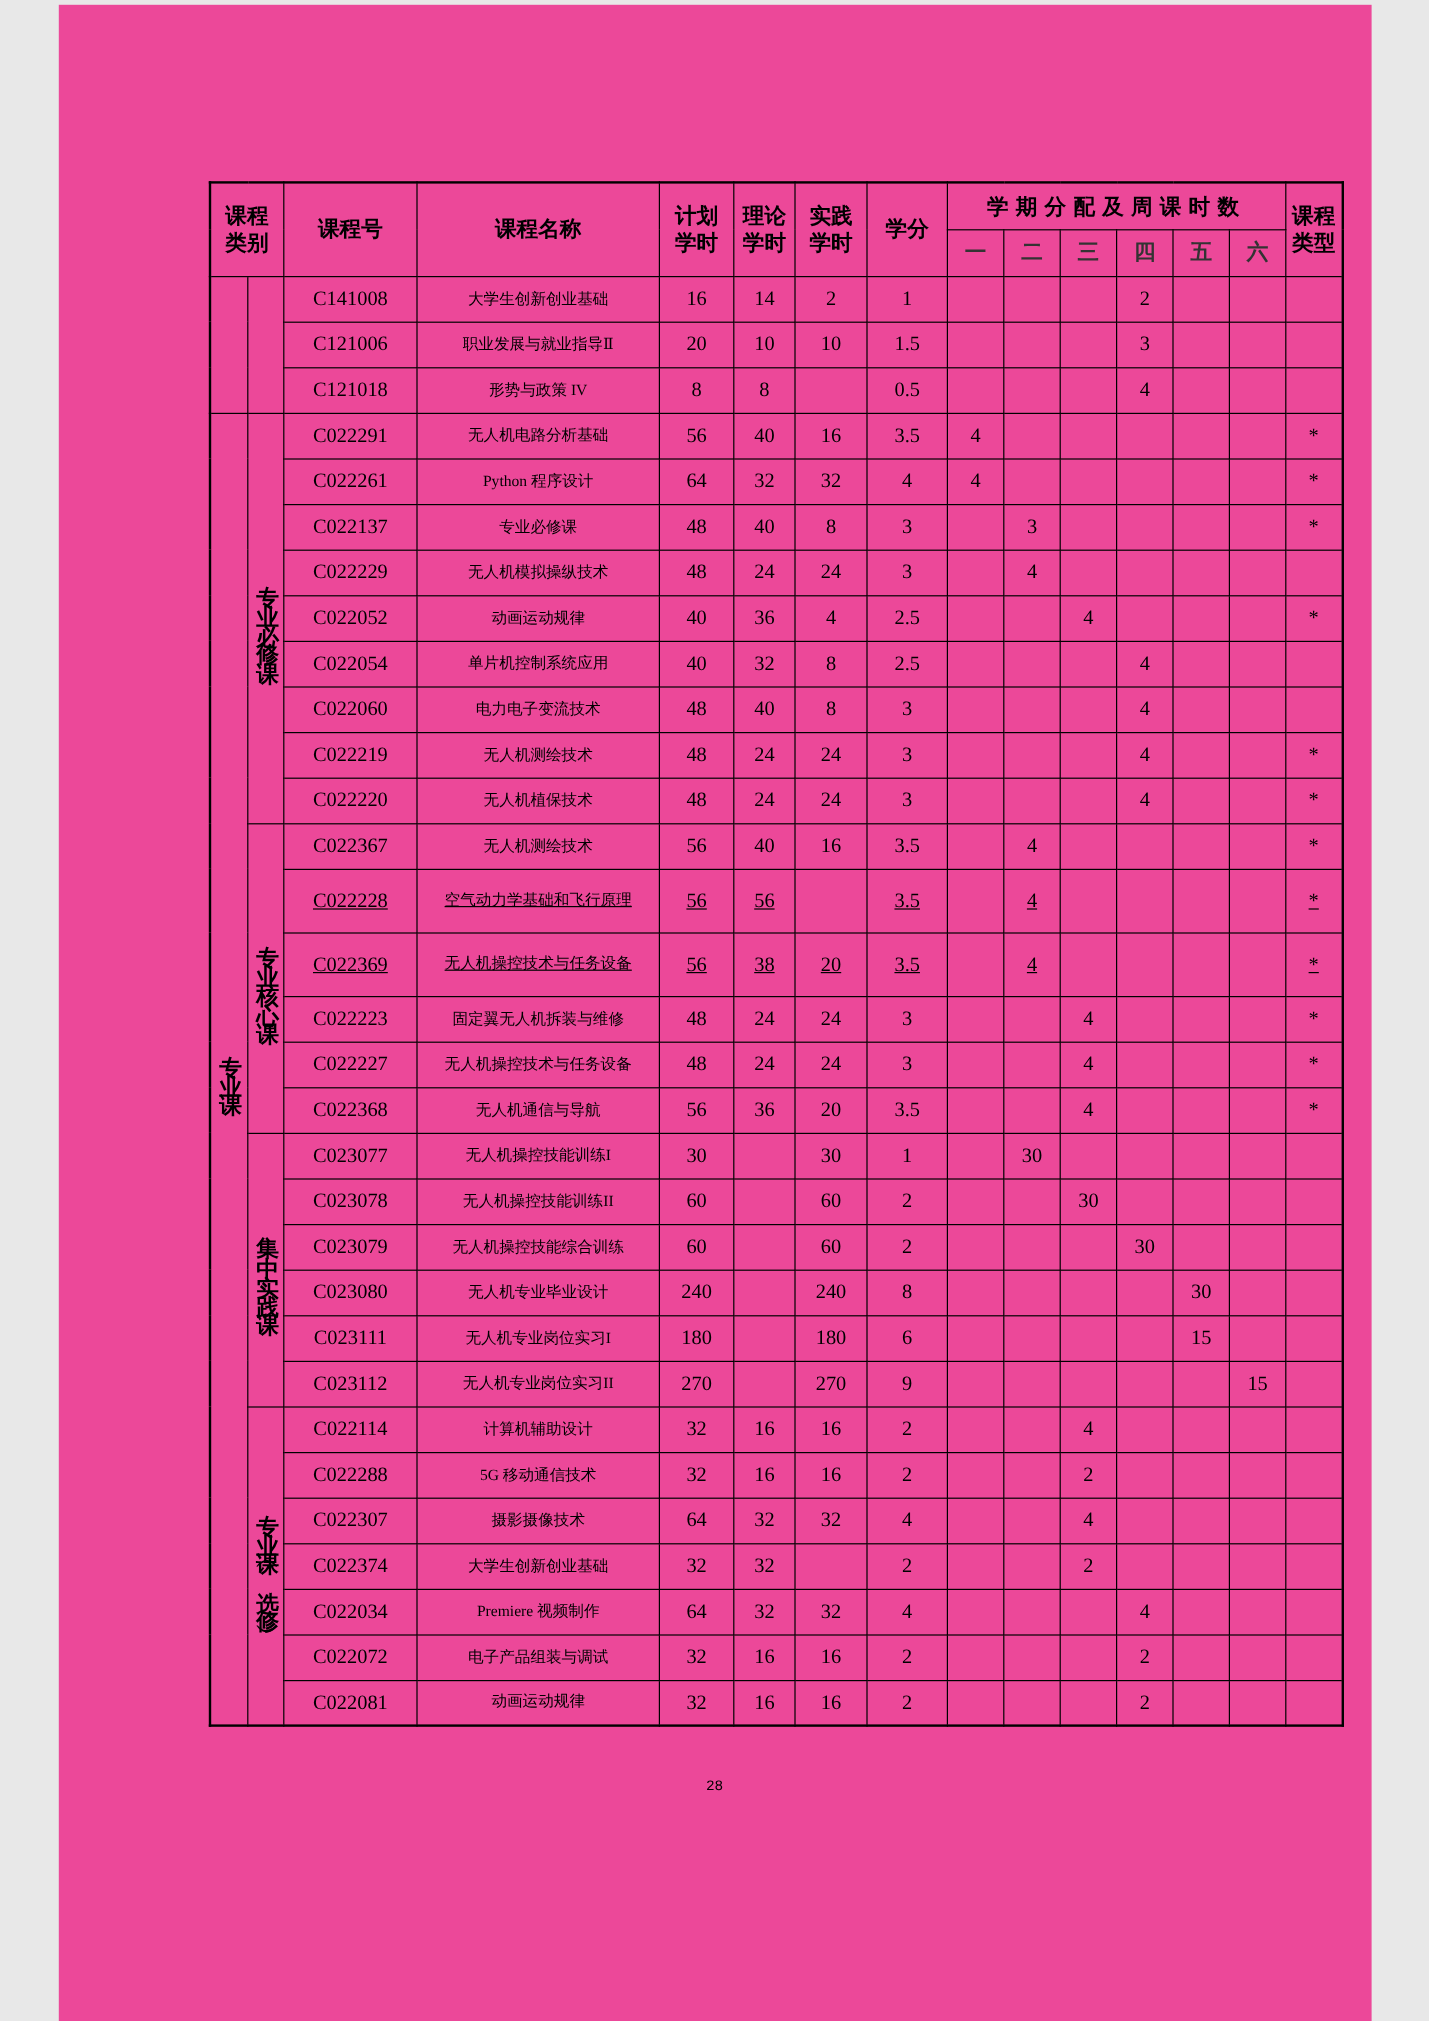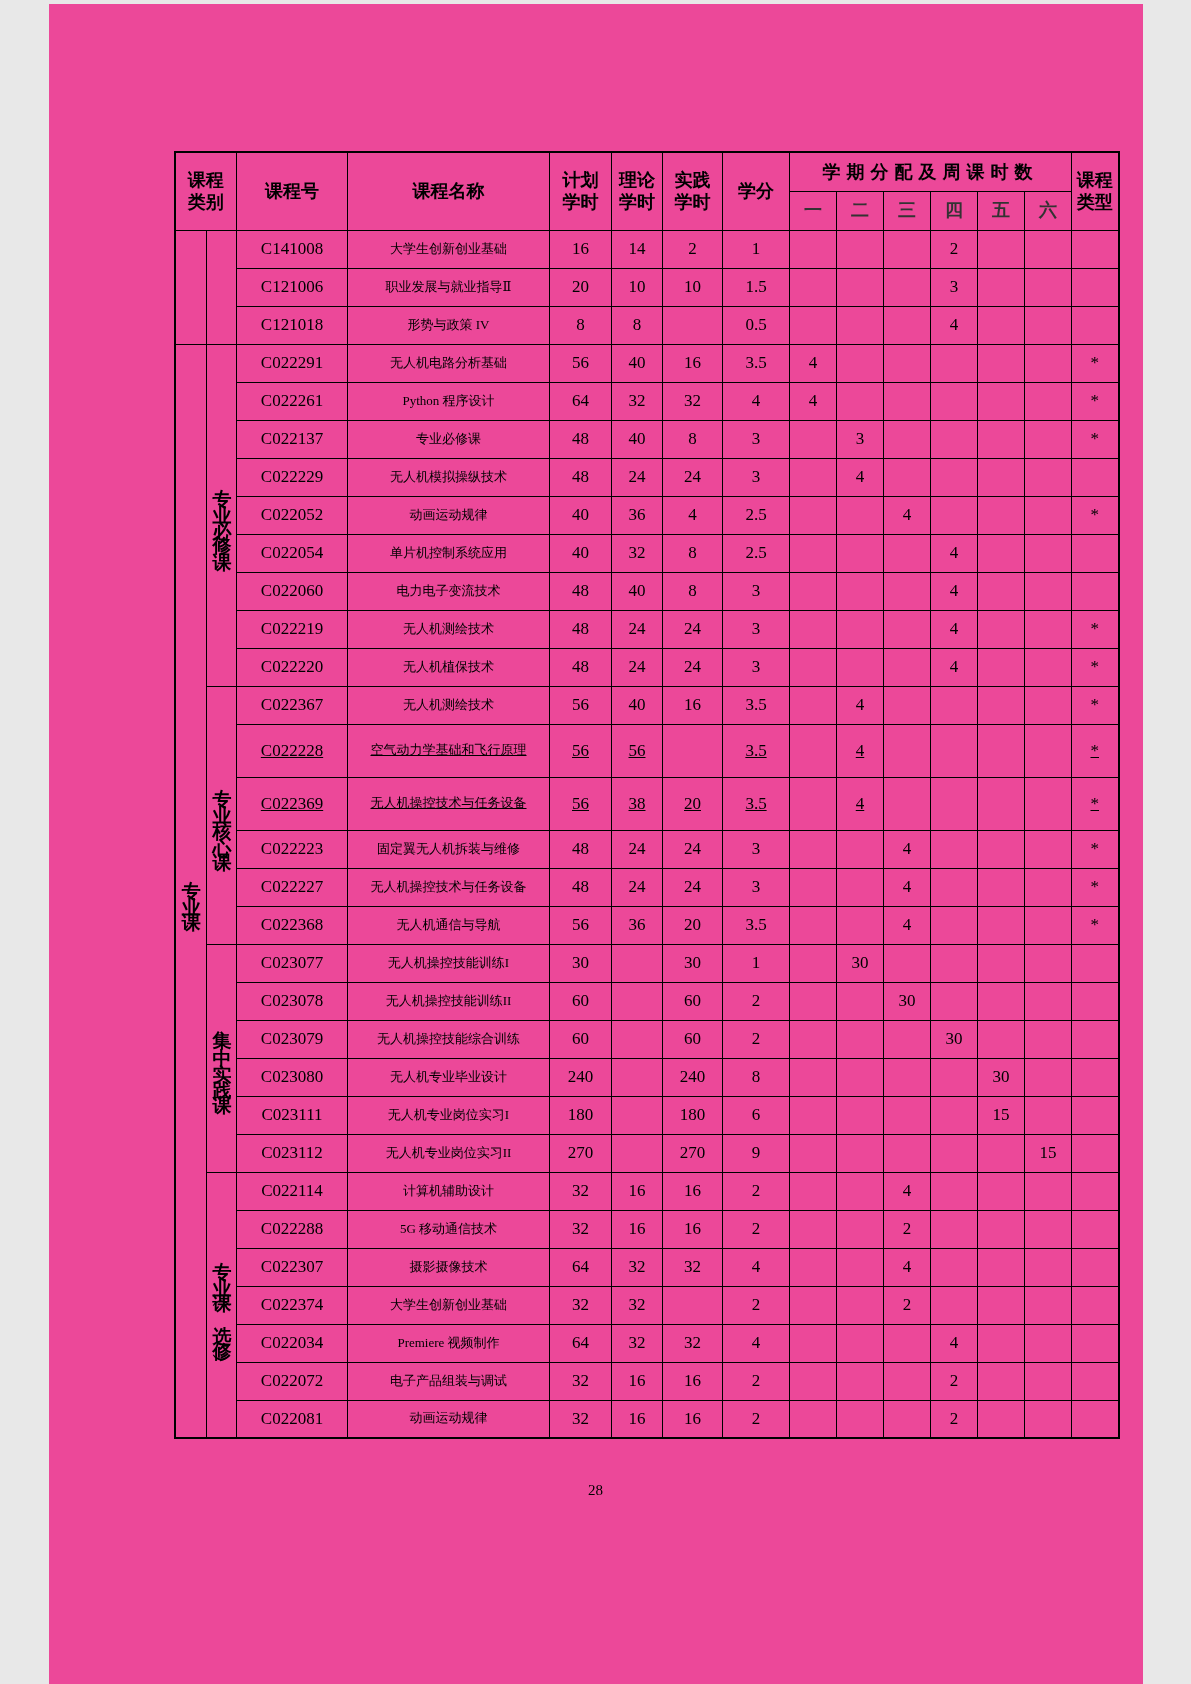--- a/index.html
+++ b/index.html
@@ -41,22 +41,22 @@
   td.cat-cell{padding:0;}
   .vcat{
     display:inline-block;
     writing-mode:vertical-rl;text-orientation:mixed;
     font-family:"Liberation Sans","DejaVu Sans",sans-serif;
     font-weight:bold;font-size:19px;
     letter-spacing:0.85em;line-height:1.1;
   }
   .page-number{
     position:absolute;top:1478px;left:0;width:100%;
-    text-align:center;font-size:15px;
-    font-family:Liberation Serif, serif;
+    text-align:center;font-size:12px;
+    font-family:Liberation Mono, monospace;
   }
 </style>
 </head>
 <body>
 
 <div class="page">
 
   <table class="curriculum">
     <colgroup>
       <col style="width:32px">

